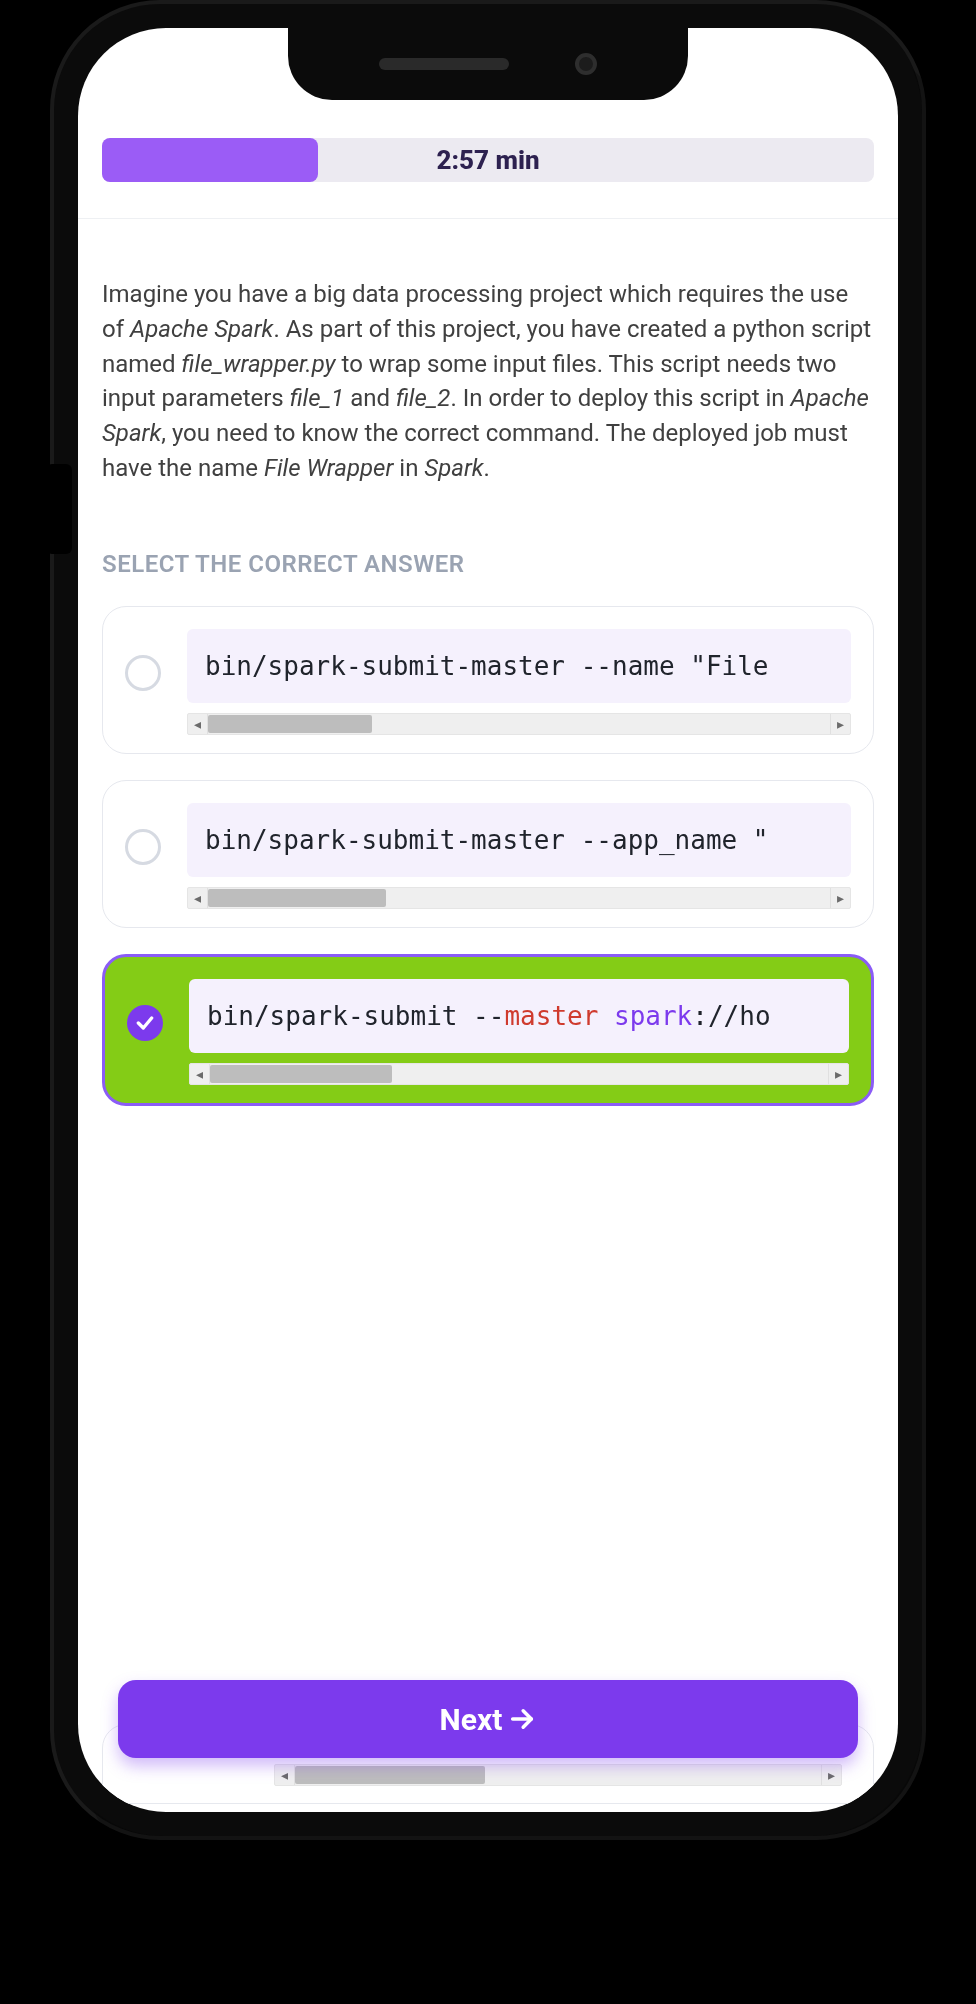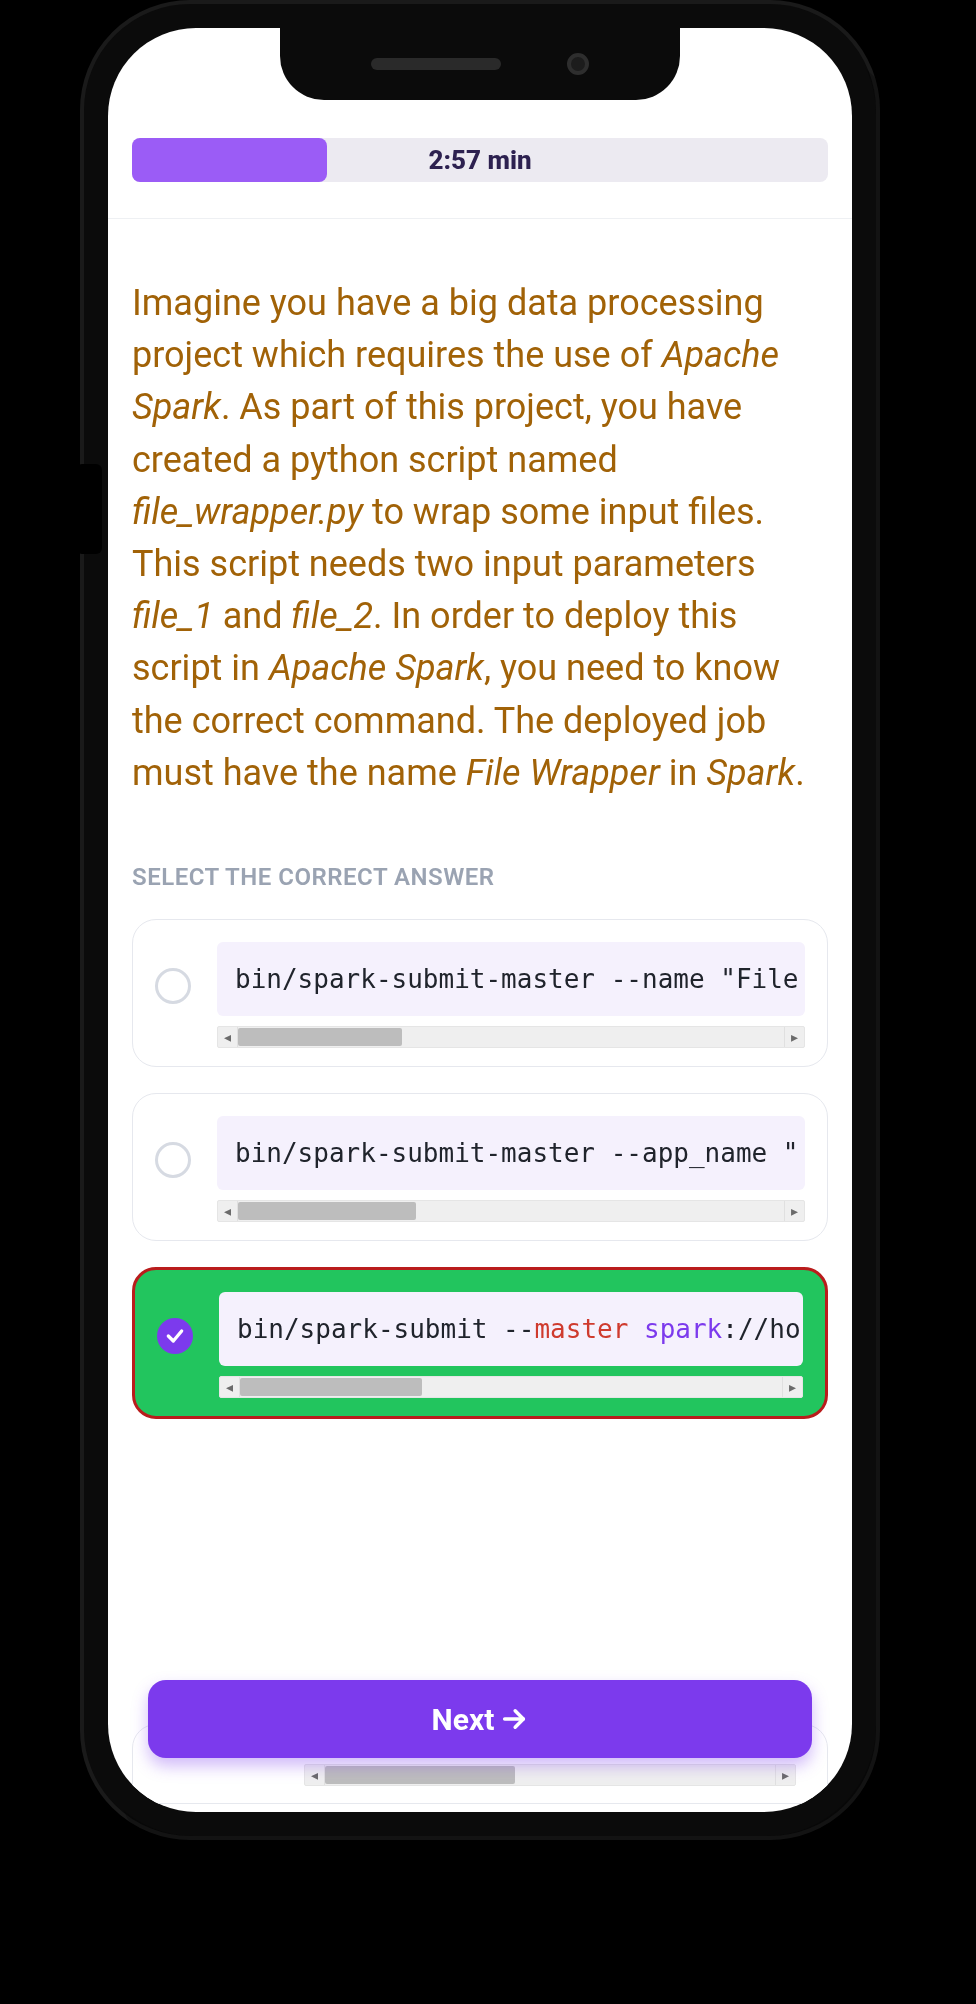--- a/index.html
+++ b/index.html
@@ -15,27 +15,26 @@
     width: 976px;
     height: 2004px;
     background: #000;
     position: relative;
   }
   
   .phone {
     position: absolute;
     left: 50px;
     top: 0;
-    width: 800px;
+    width: 876px;
     height: 1840px;
     background: #0b0b0b;
     border-radius: 110px;
     border: 4px solid #1a1a1a;
     box-shadow: 0 0 0 2px #000, 0 40px 60px rgba(0,0,0,.6);
-    margin-left: 30px;
   }
   .phone::after{
     content:"";
     position:absolute;
     inset:0;
     border-radius:110px;
     box-shadow: 30px 40px 0 0 rgba(0,0,0,.25);
     pointer-events:none;
   }
   .side-notch-left, .side-notch-right{
@@ -91,37 +90,37 @@
   .progress-label{
     position:absolute;left:0;right:0;top:0;bottom:0;
     display:flex;align-items:center;justify-content:center;
     font-weight:800;font-size:26px;color:#2d2150;
   }
   .divider{
     height:1px;background:#eef0f3;margin:0 -24px 58px -24px;
   }
   
   .question{
-    color:#a16207;font-size:36px;line-height:1.45;
+    color:#404040;font-size:24px;line-height:1.45;
   }
   .question p{margin-bottom:34px;}
   .question em{font-style:italic;}
   .section-label{
     margin-top:64px;
     font-size:24px;letter-spacing:.5px;color:#9aa3b2;font-weight:600;
   }
   
   .options{margin-top:28px;display:flex;flex-direction:column;gap:26px;}
   .option{
     border:1.5px solid #e6e8ee;border-radius:24px;background:#fff;
     padding:22px 22px 18px 22px;
     display:flex;align-items:flex-start;gap:26px;
   }
   .option.selected{
-    border:3px solid #b91c1c;background:#22c55e;
+    border:3px solid #8b5cf6;background:#84cc16;
   }
   .radio{
     flex:0 0 auto;
     width:36px;height:36px;border-radius:50%;
     border:3px solid #d6dae2;background:#fff;margin-top:26px;
   }
   .option.selected .radio{
     border:none;background:#7c3aed;display:flex;align-items:center;justify-content:center;
   }
   .radio svg{width:20px;height:20px;}

